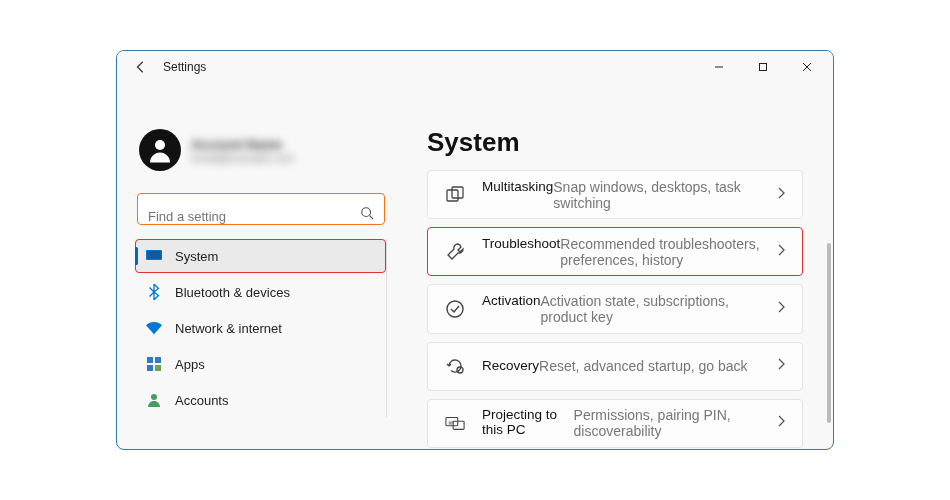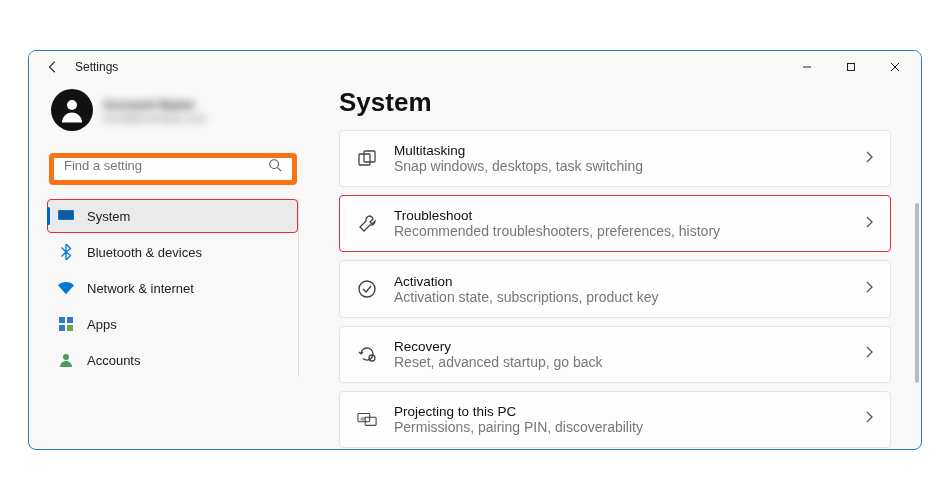--- a/index.html
+++ b/index.html
@@ -1,42 +1,42 @@
 <!DOCTYPE html>
 <html><head>
   <meta charset="utf-8">
   <style>
     * { margin: 0; padding: 0; box-sizing: border-box; font-family: "Segoe UI", sans-serif; }
     body { background: #fff; display: flex; align-items: center; justify-content: center; height: 500px; }
     .window {
-      width: 894px; height: 400px; background: #f8f8f8;
+      width: 718px; height: 400px; background: #f8f8f8;
       border: 1px solid #2a7bb8; border-radius: 8px; position: relative;
-      display: flex; flex-direction: column; overflow: hidden;
+      display: flex; flex-direction: column; overflow: hidden; gap: 40px;
     }
     .titlebar {
       height: 32px; display: flex; align-items: center; padding: 0 4px 0 16px;
       justify-content: space-between; background: #f8f8f8;
     }
     .titlebar-left { display: flex; align-items: center; gap: 14px; }
     .back-arrow { width: 16px; display:flex; align-items:center; justify-content:center; color:#333; cursor:pointer; }
     .app-title { font-size: 12px; color: #222; }
     .win-controls { display: flex; }
     .win-btn { width: 44px; height: 30px; display:flex; align-items:center; justify-content:center; color:#222; cursor:pointer; }
     .win-btn svg { width: 10px; height: 10px; }
     .body { flex: 1; display: flex; overflow: hidden; }
     .sidebar { width: 280px; padding: 4px 10px 10px 18px; display:flex; flex-direction:column; }
     .profile { display:flex; align-items:center; gap:10px; padding: 2px 4px 12px 4px; }
     .avatar { width:42px; height:42px; border-radius:50%; background:#111; display:flex; align-items:center; justify-content:center; overflow:hidden; }
     .avatar svg { width: 30px; height:30px; }
     .profile-text { display:flex; flex-direction:column; }
     .pname { font-size:13px; font-weight:600; color:#333; filter: blur(4px); }
     .pemail { font-size:11px; color:#777; filter: blur(4px); }
     .search-box {
-      margin: 10px 2px 14px 2px; height: 32px; background:#fff; border:5px solid #f97316;
-      border-radius:4px; display:flex; align-items:flex-start; padding: 0 10px; justify-content:space-between;
+      margin: 10px 2px 14px 2px; height: 32px; background:#fff; border:1px solid #f97316;
+      border-radius:4px; display:flex; align-items:flex-end; padding: 0 10px; justify-content:space-between;
     }
     .search-box input { border:none; outline:none; font-size:13px; flex:1; background:transparent; color:#555; }
     .search-ico { color:#555; }
     .nav { display:flex; flex-direction:column; gap:2px; border-right: 1px solid #ddd; }
     .nav-item {
       height: 34px; display:flex; align-items:center; gap:12px; padding: 0 10px;
       border-radius:4px; font-size:13px; color:#222; cursor:pointer;
     }
     .nav-item.selected { background:#eaeaea; position:relative; }
     .nav-item.selected::before {
@@ -49,21 +49,21 @@
     .page-title { font-size: 26px; font-weight:600; color:#111; margin: 4px 0 12px 0; }
     .cards { display:flex; flex-direction:column; gap:8px; padding-right: 18px; height: calc(100% - 48px); overflow-y:auto; }
     .card {
       background:#fdfdfd; border:1px solid #e4e4e4; border-radius:4px;
       height: 58px; display:flex; align-items:center; padding: 0 16px; gap:16px;
       cursor:pointer;
     }
     .card.highlight-red { border: 1.5px solid #e03030; }
     .card-ico { width:22px; height:22px; color:#444; display:flex; align-items:center; justify-content:center; }
     .card-ico svg { width:20px; height:20px; }
-    .card-text { flex:1; display:flex; flex-direction:column; }
+    .card-text { flex:1; display:flex; flex-direction:row; }
     .card-title { font-size:13.5px; color:#111; }
     .card-sub { font-size:14px; color:#777; }
     .chev { color:#555; }
     .scrollbar-v {
       position:absolute; right:2px; top:120px; width:4px; height:180px;
       background:#bbb; border-radius:3px;
     }
     .cards::-webkit-scrollbar{width:6px;}
     .cards::-webkit-scrollbar-thumb{background:#bbb;border-radius:3px;}
   </style>

